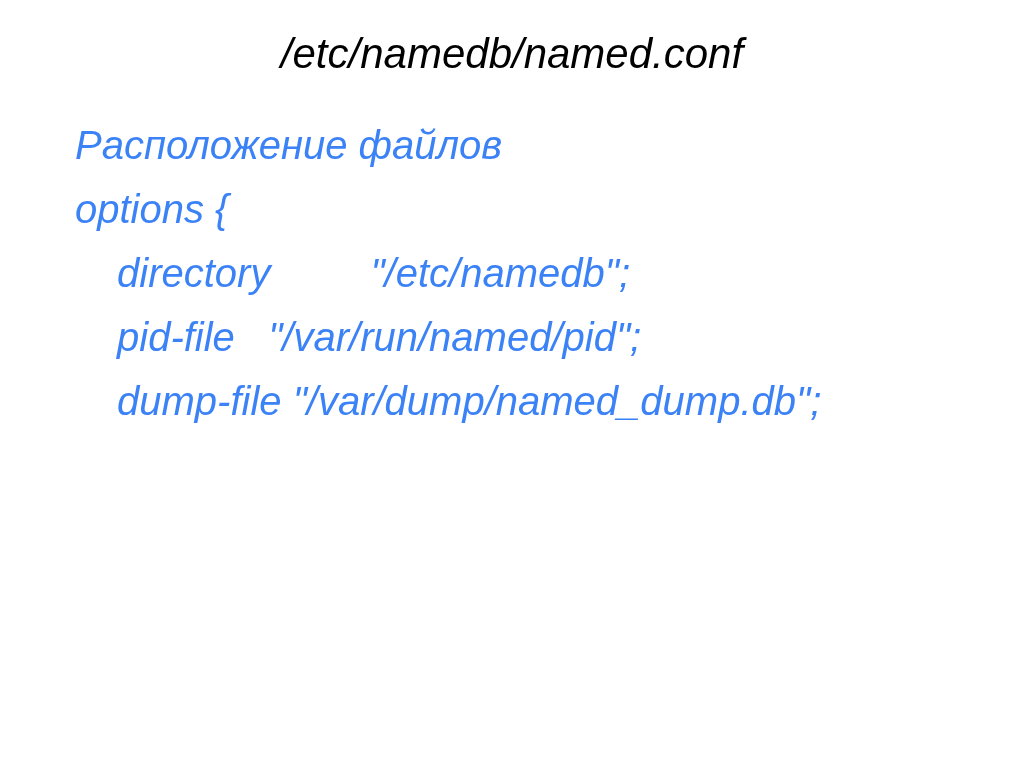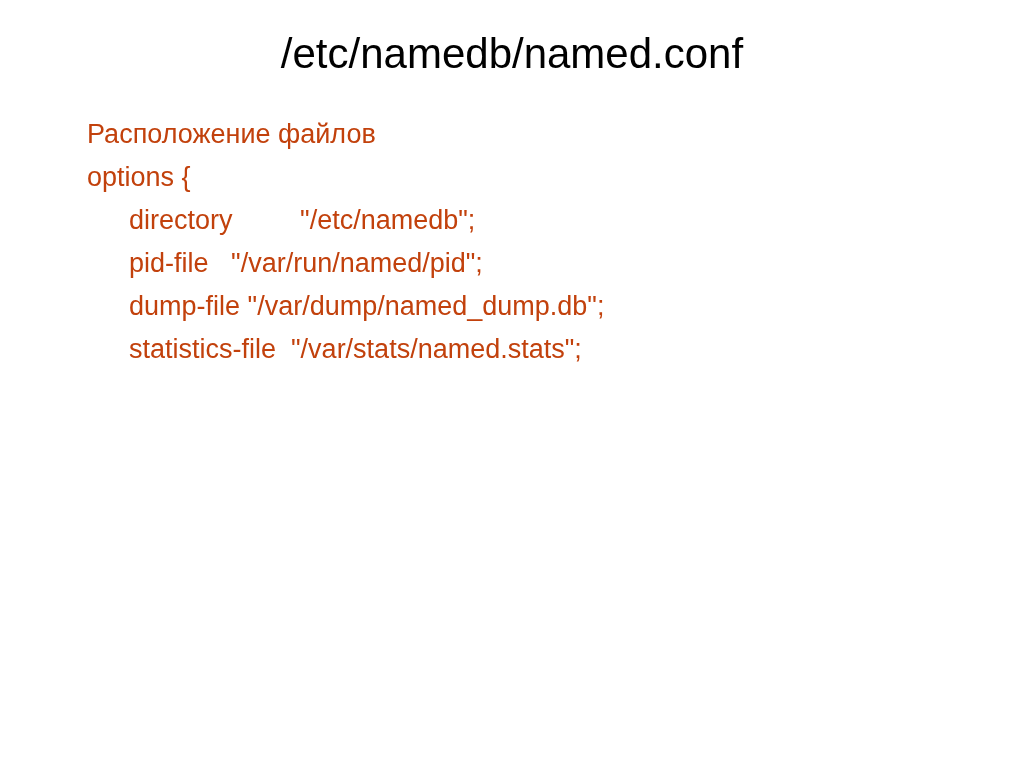--- a/index.html
+++ b/index.html
@@ -1,18 +1,19 @@
 <!DOCTYPE html>
 <html><head>
   <meta charset="utf-8">
   <style>
     * {
       margin: 0;
       padding: 0;
       box-sizing: border-box;
+      font-style: italic;
     }
     body {
       width: 1024px;
       height: 768px;
       background: #ffffff;
       font-family: Arial, Helvetica, sans-serif;
       color: #000000;
       overflow: hidden;
     }
     .slide {
@@ -25,24 +26,23 @@
       font-size: 42px;
       font-weight: normal;
       line-height: 1.25;
       color: #000000;
       margin-bottom: 32px;
     }
     .title-line {
       display: block;
     }
     .body {
-      font-size: 27px;
+      font-size: 40px;
       line-height: 1.6;
-      color: #c2410c;
-      margin-left: 12px;
+      color: #3b82f6;
     }
     .body-line {
       white-space: pre;
     }
     .indent {
       padding-left: 42px;
     }
   </style>
 </head>
 <body>
@@ -50,15 +50,14 @@
 <div class="slide">
   <h1 class="title">
     <span class="title-line">/etc/namedb/named.conf</span>
   </h1>
   <div class="body">
     <div class="body-line">Расположение файлов</div>
     <div class="body-line">options {</div>
     <div class="body-line indent">directory         "/etc/namedb";</div>
     <div class="body-line indent">pid-file   "/var/run/named/pid";</div>
     <div class="body-line indent">dump-file "/var/dump/named_dump.db";</div>
-    <div class="body-line indent">statistics-file  "/var/stats/named.stats";</div>
   </div>
 </div>
 
 </body></html>

